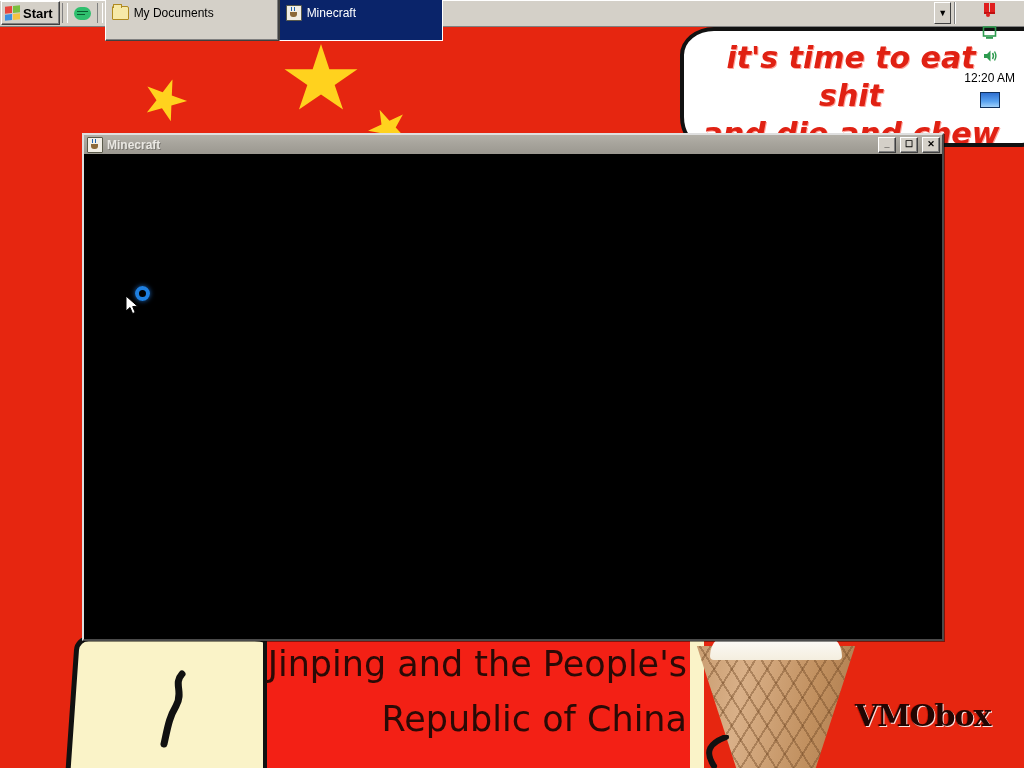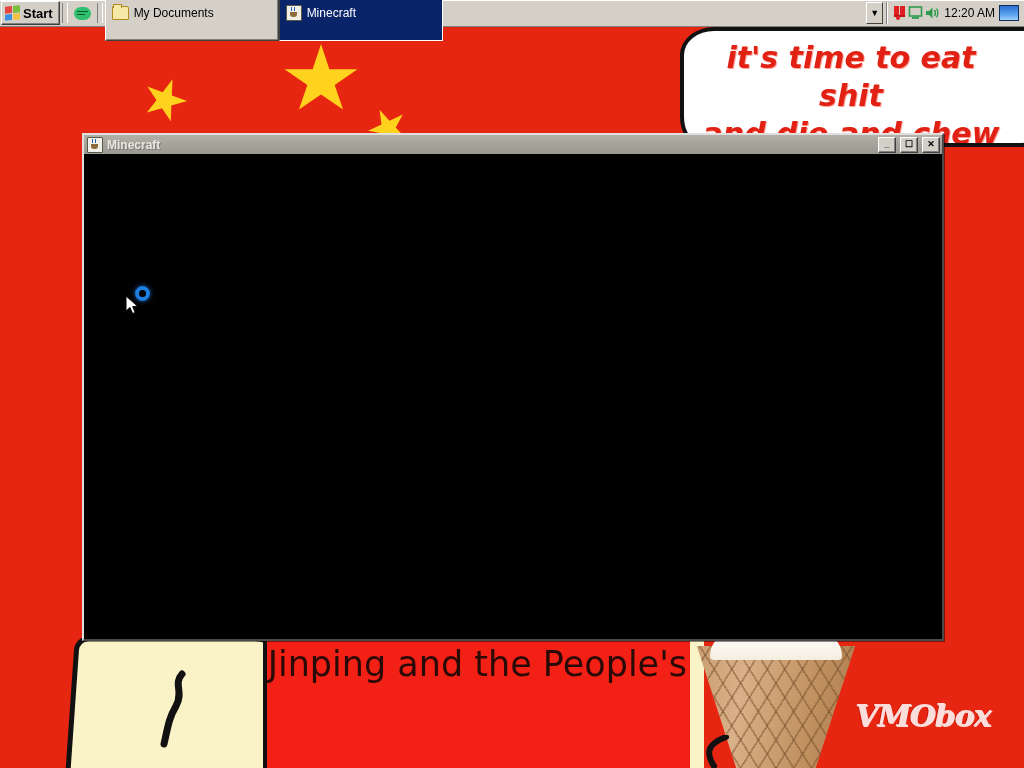--- a/index.html
+++ b/index.html
@@ -109,24 +109,23 @@
   #cone-hook {
     position: absolute;
     left: 700px; top: 735px;
     width: 30px; height: 33px;
   }
 
   #watermark {
     position: absolute;
     left: 855px; top: 698px;
     font-family: "DejaVu Serif", serif;
-    font-style: italic;
     font-weight: bold;
     font-size: 30px;
-    color: #ffffff;
+    color: #000000;
     text-shadow: 1px 1px 0 #FFFFFF, -1px 0 0 #C21505;
     letter-spacing: -1px;
     opacity: 0.85;
     text-align: center;
   }
 
   
   #speech-bubble {
     position: absolute;
     left: 680px; top: 27px;
@@ -305,24 +304,26 @@
     display: flex; align-items: center; justify-content: center;
     font-size: 9px;
     color: #000;
     margin-right: 3px;
     cursor: default;
   }
 
   #tray {
     display: flex;
     align-items: center;
+    gap: 7px;
     height: 22px;
     padding: 0 5px;
     border-left: 1px solid #808080;
     box-shadow: inset 1px 0 0 #FFFFFF;
+    flex-direction: column;
   }
   .tray-icon { width: 16px; height: 16px; flex: none; }
   #tray-clock {
     font-size: 12px;
     color: #000;
     padding: 0 4px;
     cursor: default;
   }
   #tray-app-icon {
     width: 18px; height: 14px;
@@ -413,20 +414,21 @@
     <div class="star" id="star-small-2"></div>
 
     <div id="cartoon-body"></div>
     <svg id="cartoon-squiggle" viewBox="0 0 28 78">
       <path d="M22 4 C13 14, 24 22, 16 36 C9 48, 8 56, 4 74" stroke="#111" stroke-width="7" fill="none" stroke-linecap="round"></path>
     </svg>
 
     <div id="banner-band"></div>
     <div id="banner-text">
       <div>Jinping and the People's</div>
+      <div>Republic of China</div>
     </div>
 
     <div id="cone-leftstrip"></div>
     <div id="cone">
       <div id="cone-wafer"></div>
       <div id="cone-icecream"></div>
     </div>
     <svg id="cone-hook" viewBox="0 0 30 33">
       <path d="M26 2 C10 8, 4 16, 14 31" stroke="#111" stroke-width="6" fill="none" stroke-linecap="round"></path>
     </svg>

